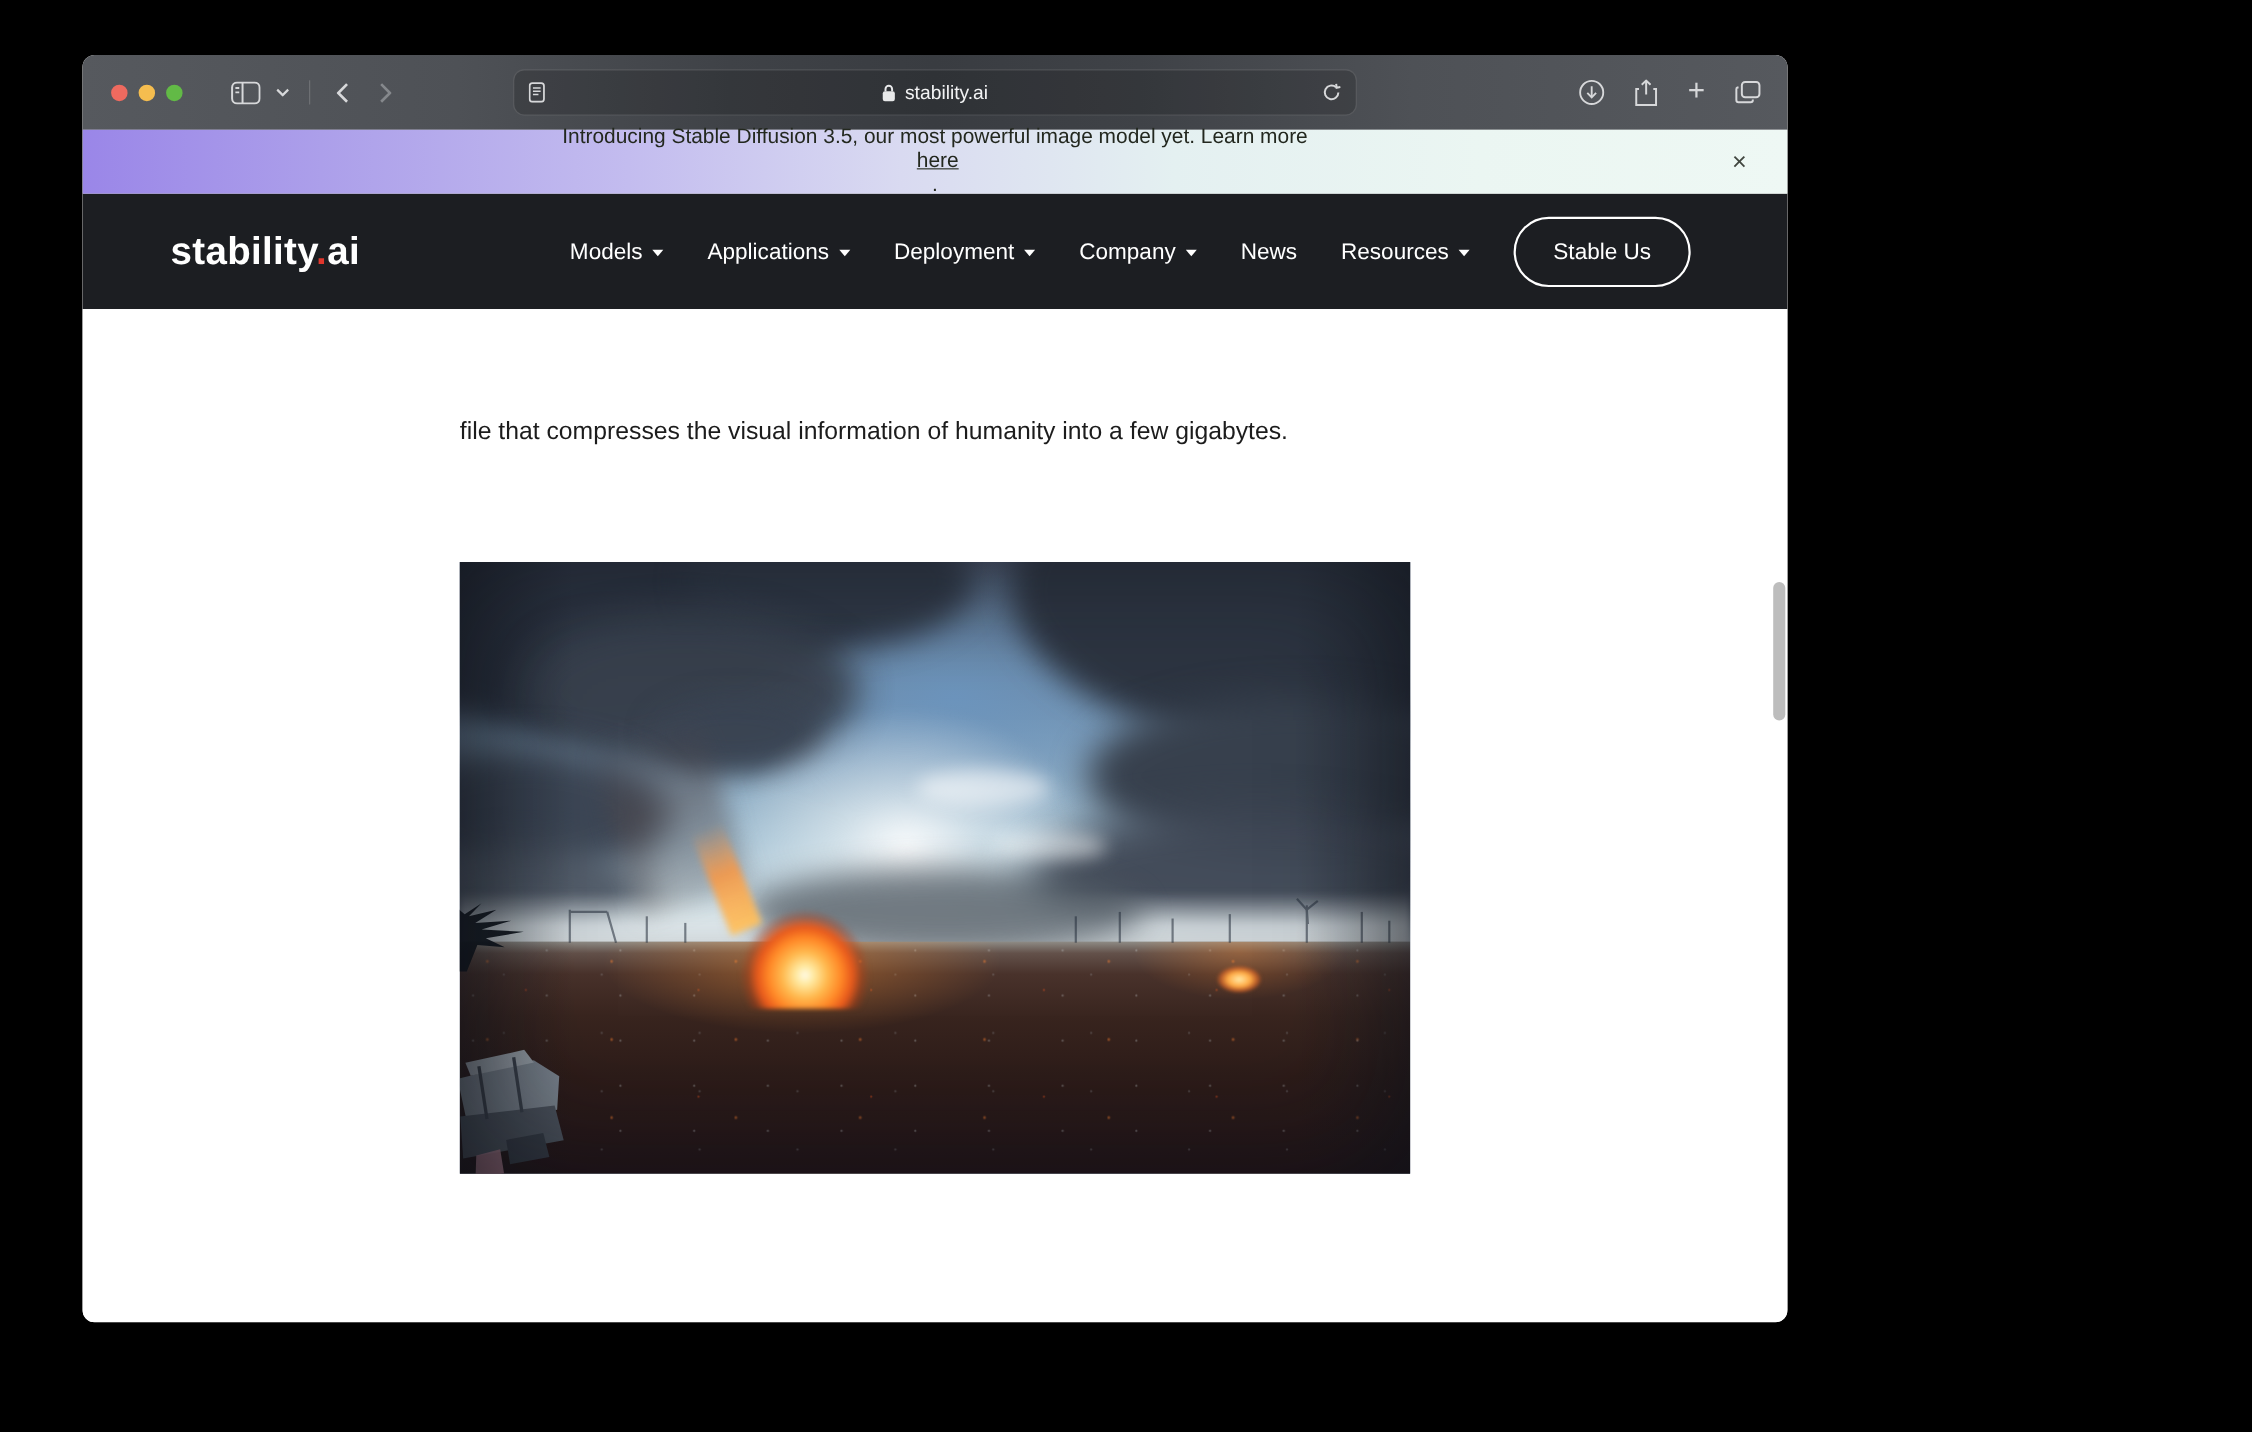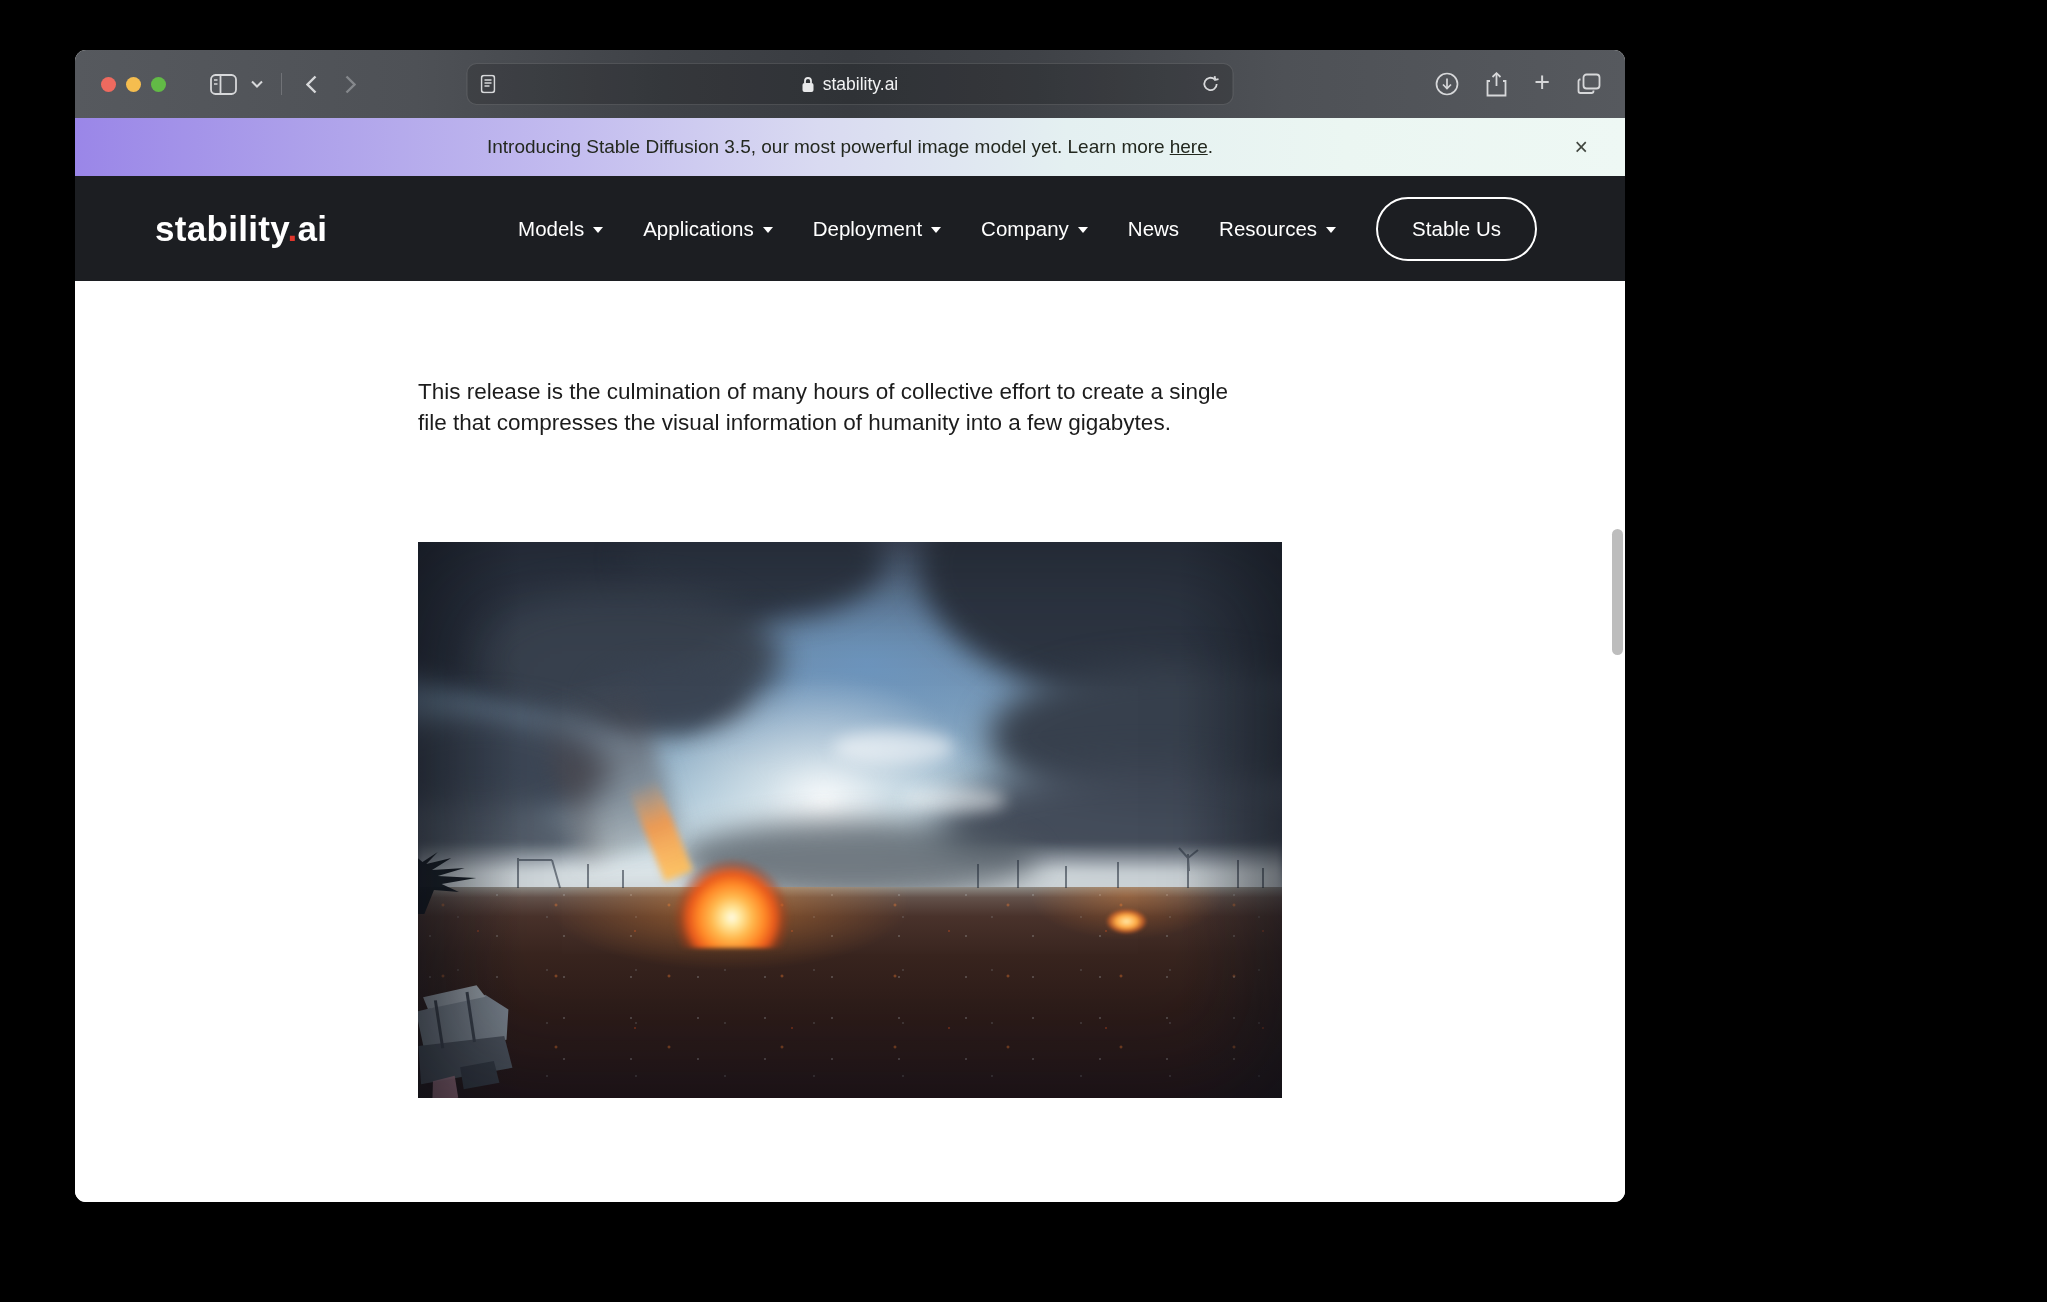--- a/index.html
+++ b/index.html
@@ -30,21 +30,21 @@
     display:flex; align-items:center; justify-content:center; gap:8px;
     color:#f2f3f4; font-size:17.5px; }
   .reload-btn { position:absolute; right:13px; top:50%; transform:translateY(-50%); }
 
   .tl-right { position:absolute; right:24px; top:0; bottom:0; display:flex; align-items:center; gap:27px; }
   .plus-glyph { color:#d6d7d9; font-size:27px; font-weight:300; line-height:1; margin-top:-3px; }
 
   
   .banner { position:relative; height:58px; display:flex; align-items:center; justify-content:center;
     font-size:19px; color:#23281f;
-    background:linear-gradient(90deg,#9a86e8 0%,#ac9fea 14%,#c3bcef 32%,#d9daf1 48%,#e4f0f1 64%,#ebf6f2 82%,#eef8f4 100%); }
+    background:linear-gradient(90deg,#9a86e8 0%,#ac9fea 14%,#c3bcef 32%,#d9daf1 48%,#e4f0f1 64%,#ebf6f2 82%,#eef8f4 100%);flex-direction:column; }
   .banner-link { margin-left:5px; color:#23281f; text-decoration:underline; cursor:pointer; }
   .banner-close { position:absolute; right:37px; top:50%; transform:translateY(-50%);
     font-size:23px; color:#41463f; cursor:pointer; line-height:1; }
 
   
   .navbar { height:105px; background:#1c1e22; display:flex; align-items:center; padding:0 88px 0 80px; }
   .logo { font-size:35px; font-weight:700; color:#fff; letter-spacing:.3px; cursor:pointer; }
   .logo .dot { color:#e0362c; }
   .nav-right { margin-left:auto; display:flex; align-items:center; gap:40px; }
   .nav-item { display:flex; align-items:center; gap:9px; font-size:20.5px; color:#fff; cursor:pointer; }
@@ -237,21 +237,20 @@
         <span>Resources</span>
           <span class="caret"></span>
         </span>
       <button class="contact-btn">Stable Us</button>
     </div>
   </div>
 
   <div class="content">
     <div class="column">
       <p class="para">
-        <span class="para-line">This release is the culmination of many hours of collective effort to create a single</span>
         <span class="para-line">file that compresses the visual information of humanity into a few gigabytes.</span>
       </p>
 
       <div class="hero">
         <div class="sky"></div>
         <div class="cloud c1"></div>
         <div class="cloud c3"></div>
         <div class="cloud c4"></div>
         <div class="cloud c2"></div>
         <div class="cloud c12"></div>

